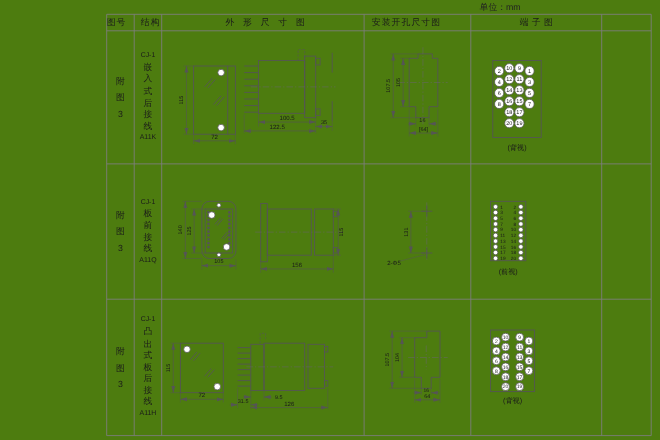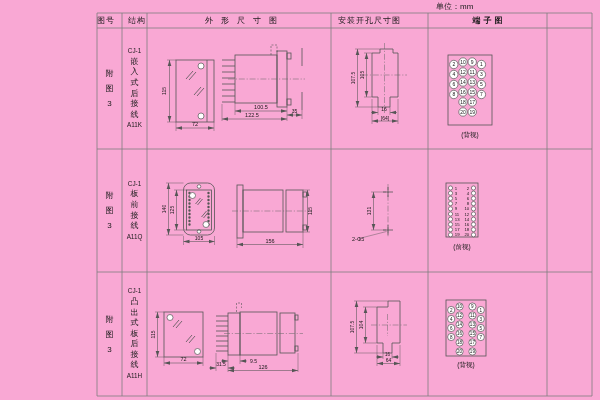--- a/index.html
+++ b/index.html
@@ -1,16 +1,16 @@
 <!DOCTYPE html>
 <html><head>
 <meta charset="utf-8">
 <style>
   html,body{margin:0;padding:0;background:#fff;}
-  .page{position:relative;width:600px;height:400px;background:#f9a8d4;overflow:hidden;
+  .page{position:relative;width:600px;height:400px;background:#4d7c0f;overflow:hidden;
         font-family:"Liberation Sans","DejaVu Sans",sans-serif;color:#222;}
   .unit{position:absolute;left:436px;top:1px;width:70px;font-size:8px;color:#222;}
   .h{position:absolute;top:13px;height:15px;display:flex;align-items:center;justify-content:center;
      font-size:8px;color:#1a1a1a;}
   .h span{white-space:nowrap;}
   .ls8{letter-spacing:8px;margin-right:-8px;}
   .ls3{letter-spacing:3px;margin-right:-3px;}
   .ls1{letter-spacing:1px;margin-right:-1px;}
   .vstack{position:absolute;display:flex;flex-direction:column;align-items:center;justify-content:center;
           color:#1a1a1a;text-align:center;}
@@ -43,21 +43,21 @@
     </div>
   <div class="h" style="left:122px;width:29px;">
       <span class="ls1">结构</span>
     </div>
   <div class="h" style="left:149px;width:184px;">
       <span class="ls8">外形尺寸图</span>
     </div>
   <div class="h" style="left:331px;width:76px;">
       <span class="ls1">安装开孔尺寸图</span>
     </div>
-  <div class="h" style="left:428px;width:119px;font-weight:bold;">
+  <div class="h" style="left:428px;width:119px;">
       <span class="ls3">端子图</span>
     </div>
 
   <div class="vstack figstack" style="left:97px;top:28px;width:25px;height:121px;">
       <div>附</div>
       <div>图</div>
       <div>3</div>
     </div>
   <div class="vstack figstack" style="left:97px;top:149px;width:25px;height:123px;">
       <div>附</div>

